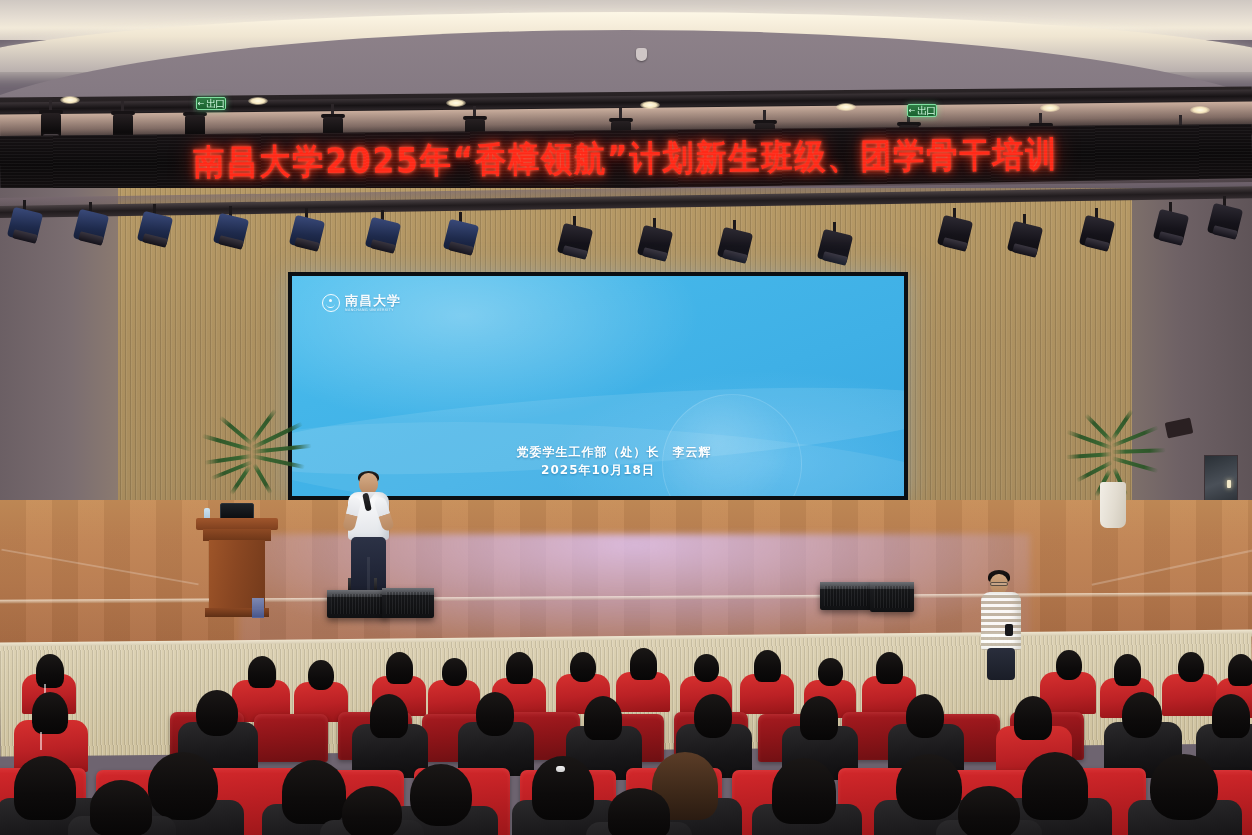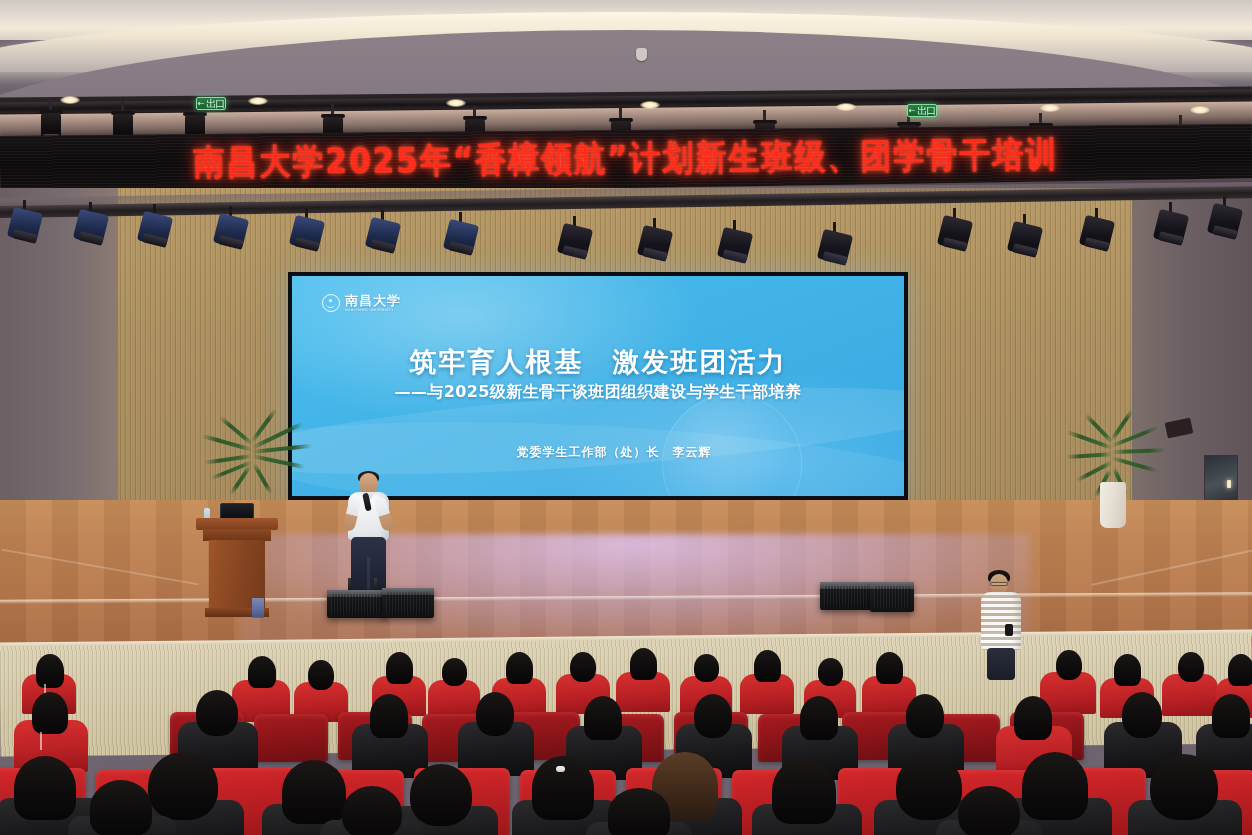--- a/index.html
+++ b/index.html
@@ -694,23 +694,22 @@
     <div class="globe"></div>
 
     <div class="slide-logo">
       <div class="emblem"></div>
       <div class="wordmark">
         <span>南昌大学</span>
         <small>NANCHANG UNIVERSITY</small>
       </div>
     </div>
 
-    <div class="slide-title">筑牢育人根基　激发班团活力</div>
-    <div class="slide-subtitle">——与2025级新生骨干谈班团组织建设与学生干部培养</div>
     <div class="slide-presenter">党委学生工作部（处）长　李云辉</div>
+    <div class="slide-date">2025年10月18日</div>
   </div>
 
   <div class="stage-floor"></div>
   <div class="stage-floor-lit"></div>
   <div class="floor-seam" style="left:0; top:566px; width:200px; transform:rotate(10deg);"></div>
   <div class="floor-seam" style="left:1090px; top:566px; width:170px; transform:rotate(-12deg);"></div>
   <div class="stage-edge-line"></div>
 
   <div class="plant" style="left:200px; top:432px; width:120px; height:96px;">
     <div class="frond" style="left:52px; top:14px; width:56px; transform:rotate(-26deg);"></div>

